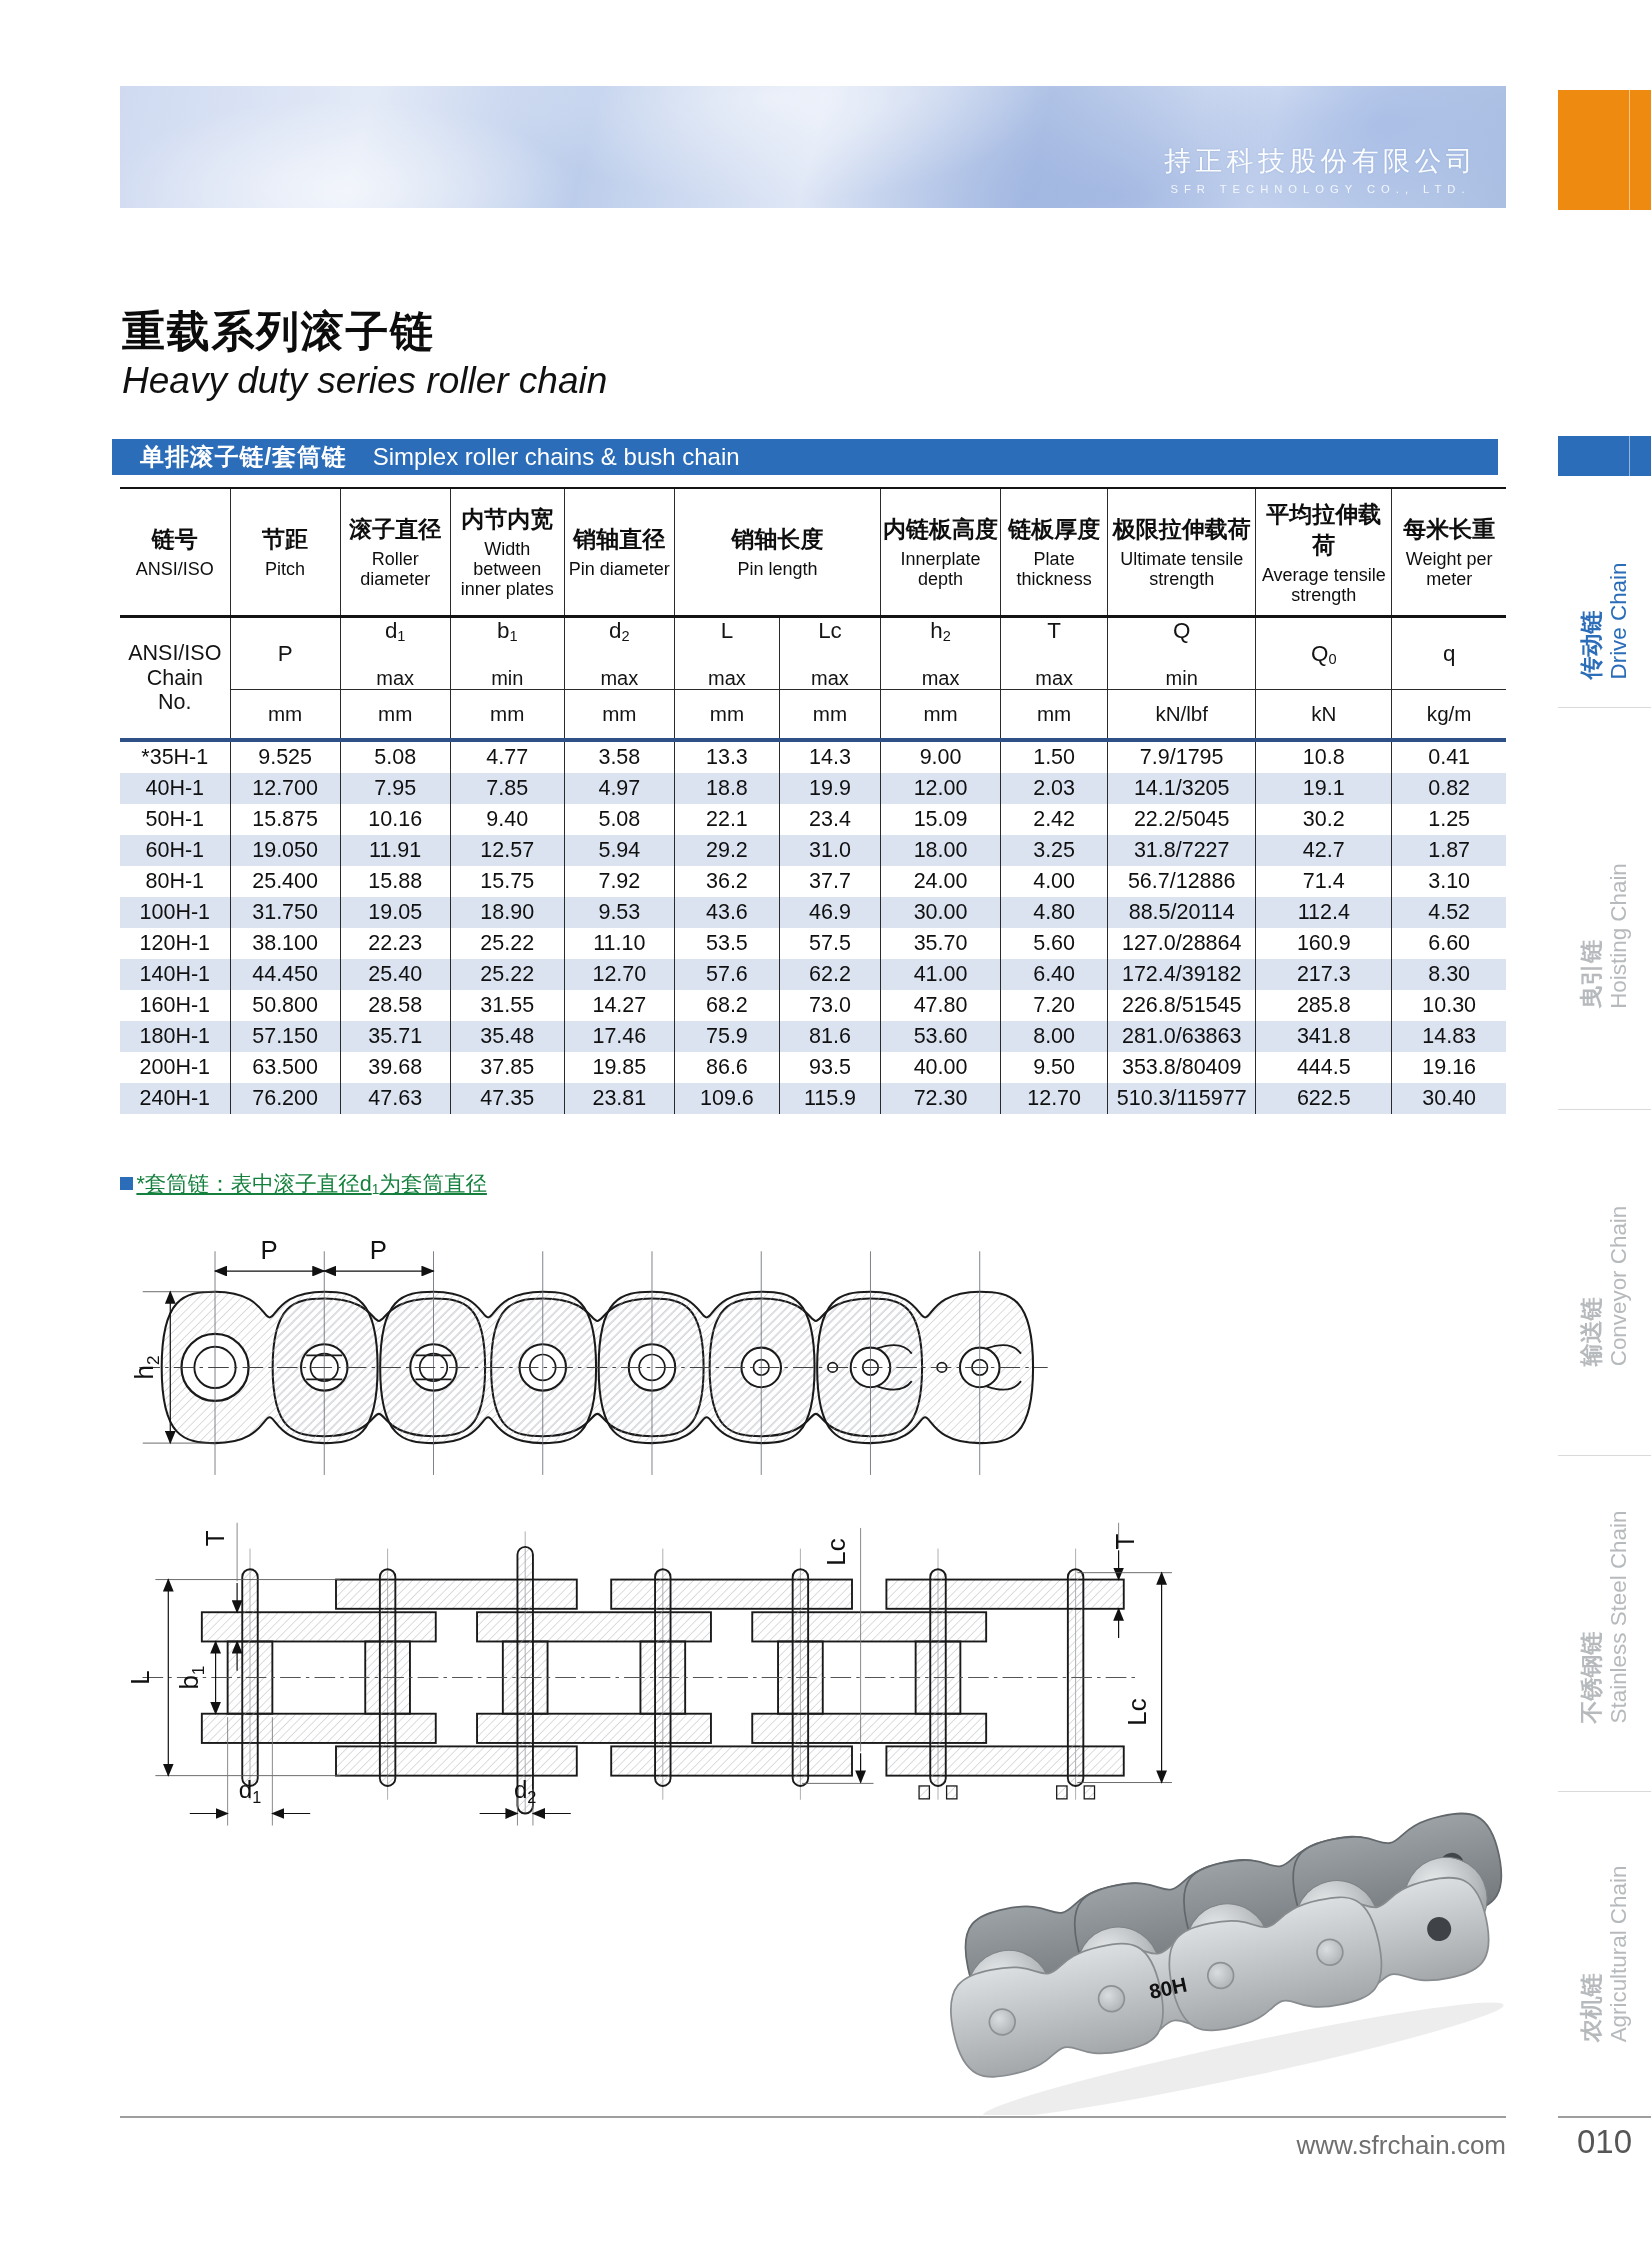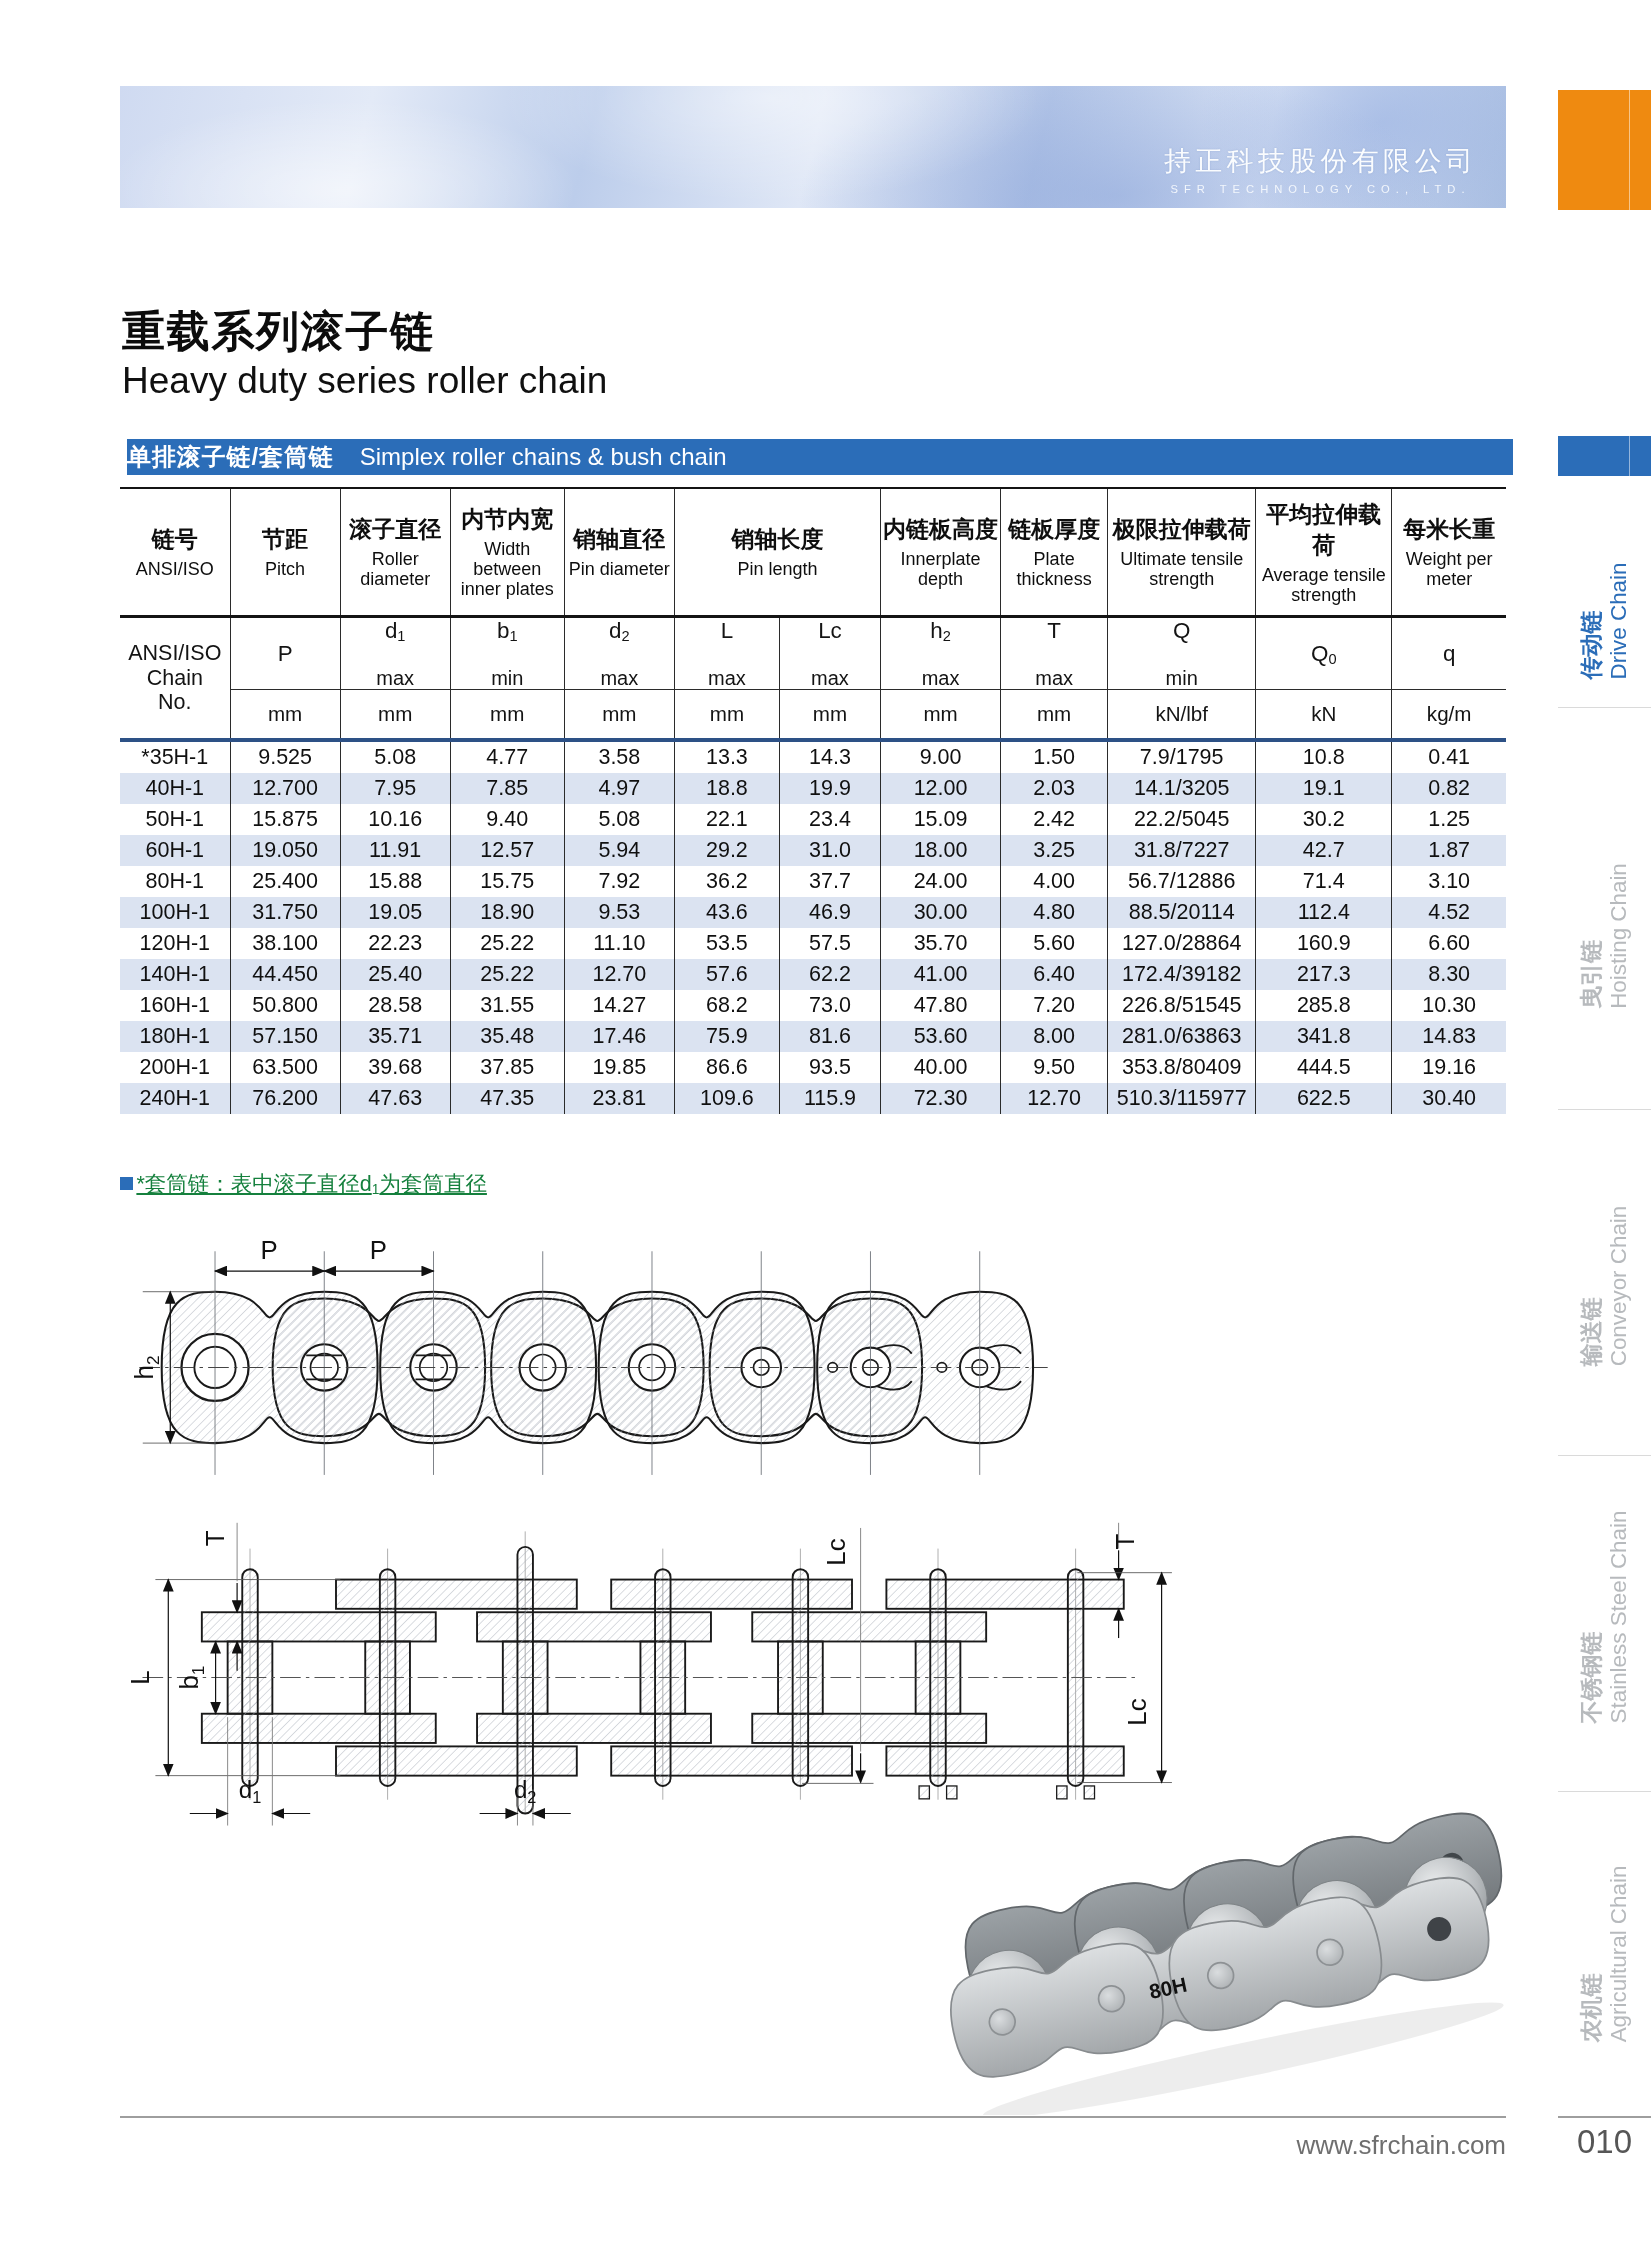--- a/index.html
+++ b/index.html
@@ -15,25 +15,25 @@
       radial-gradient(ellipse 258px 172px at 91% 30%, rgba(150,175,226,.55), rgba(150,175,226,0) 70%),
       linear-gradient(104deg,#cfdaf1 0%,#e3eaf7 18%,#bccdeb 34%,#dfe7f6 50%,#b3c5e7 66%,#d8e2f4 82%,#aabfe2 100%);}
   .banner-text{position:absolute;right:29px;top:57px;text-align:center;}
   .company-cn{font-size:27px;color:#fafcfe;letter-spacing:4.3px;text-shadow:0 0 1.7px rgba(90,120,180,.35);}
   .company-en{font-size:11.2px;color:#f2f6fc;letter-spacing:6px;margin-top:4.3px;}
   .orange-block{position:absolute;left:1558px;top:90px;width:93px;height:120px;background:#ef8a10;}
   .orange-block::after,.section-tab::after{content:"";position:absolute;right:21.5px;top:0;bottom:0;width:0.9px;background:rgba(255,255,255,.5);}
 
   
   .page-title-cn{position:absolute;left:122px;top:303px;font-size:43px;font-weight:bold;color:#0c0c0c;letter-spacing:1.7px;}
-  .page-title-en{position:absolute;left:122px;top:360px;font-size:37px;color:#101010;}
-
-  
-  .section-bar{position:absolute;left:127px;top:439px;width:1386px;height:36px;background:#2b6db8;
-    display:flex;align-items:center;padding-left:0;box-sizing:border-box;color:#fff;}
+  .page-title-en{position:absolute;left:122px;top:360px;font-size:37px;color:#101010;font-style:italic;}
+
+  
+  .section-bar{position:absolute;left:112px;top:439px;width:1386px;height:36px;background:#2b6db8;
+    display:flex;align-items:center;padding-left:28px;box-sizing:border-box;color:#fff;}
   .section-bar .cn{font-size:24px;font-weight:bold;letter-spacing:0.9px;}
   .section-bar .en{font-size:24px;margin-left:26px;}
   .section-tab{position:absolute;left:1558px;top:436px;width:93px;height:40px;background:#2b6db8;}
 
   
   table.spec{position:absolute;left:120px;top:487px;width:1386px;border-collapse:collapse;table-layout:fixed;}
   table.spec th,table.spec td{padding:0 1.7px;text-align:center;vertical-align:middle;font-weight:normal;}
   tr.r1 th{height:126px;border-top:2.6px solid #141414;border-bottom:3.4px solid #141414;}
   tr.r1 th + th{border-left:1.3px solid #2b2b2b;}
   tr.r2 th{height:53px;border-bottom:1.3px solid #2b2b2b;}

